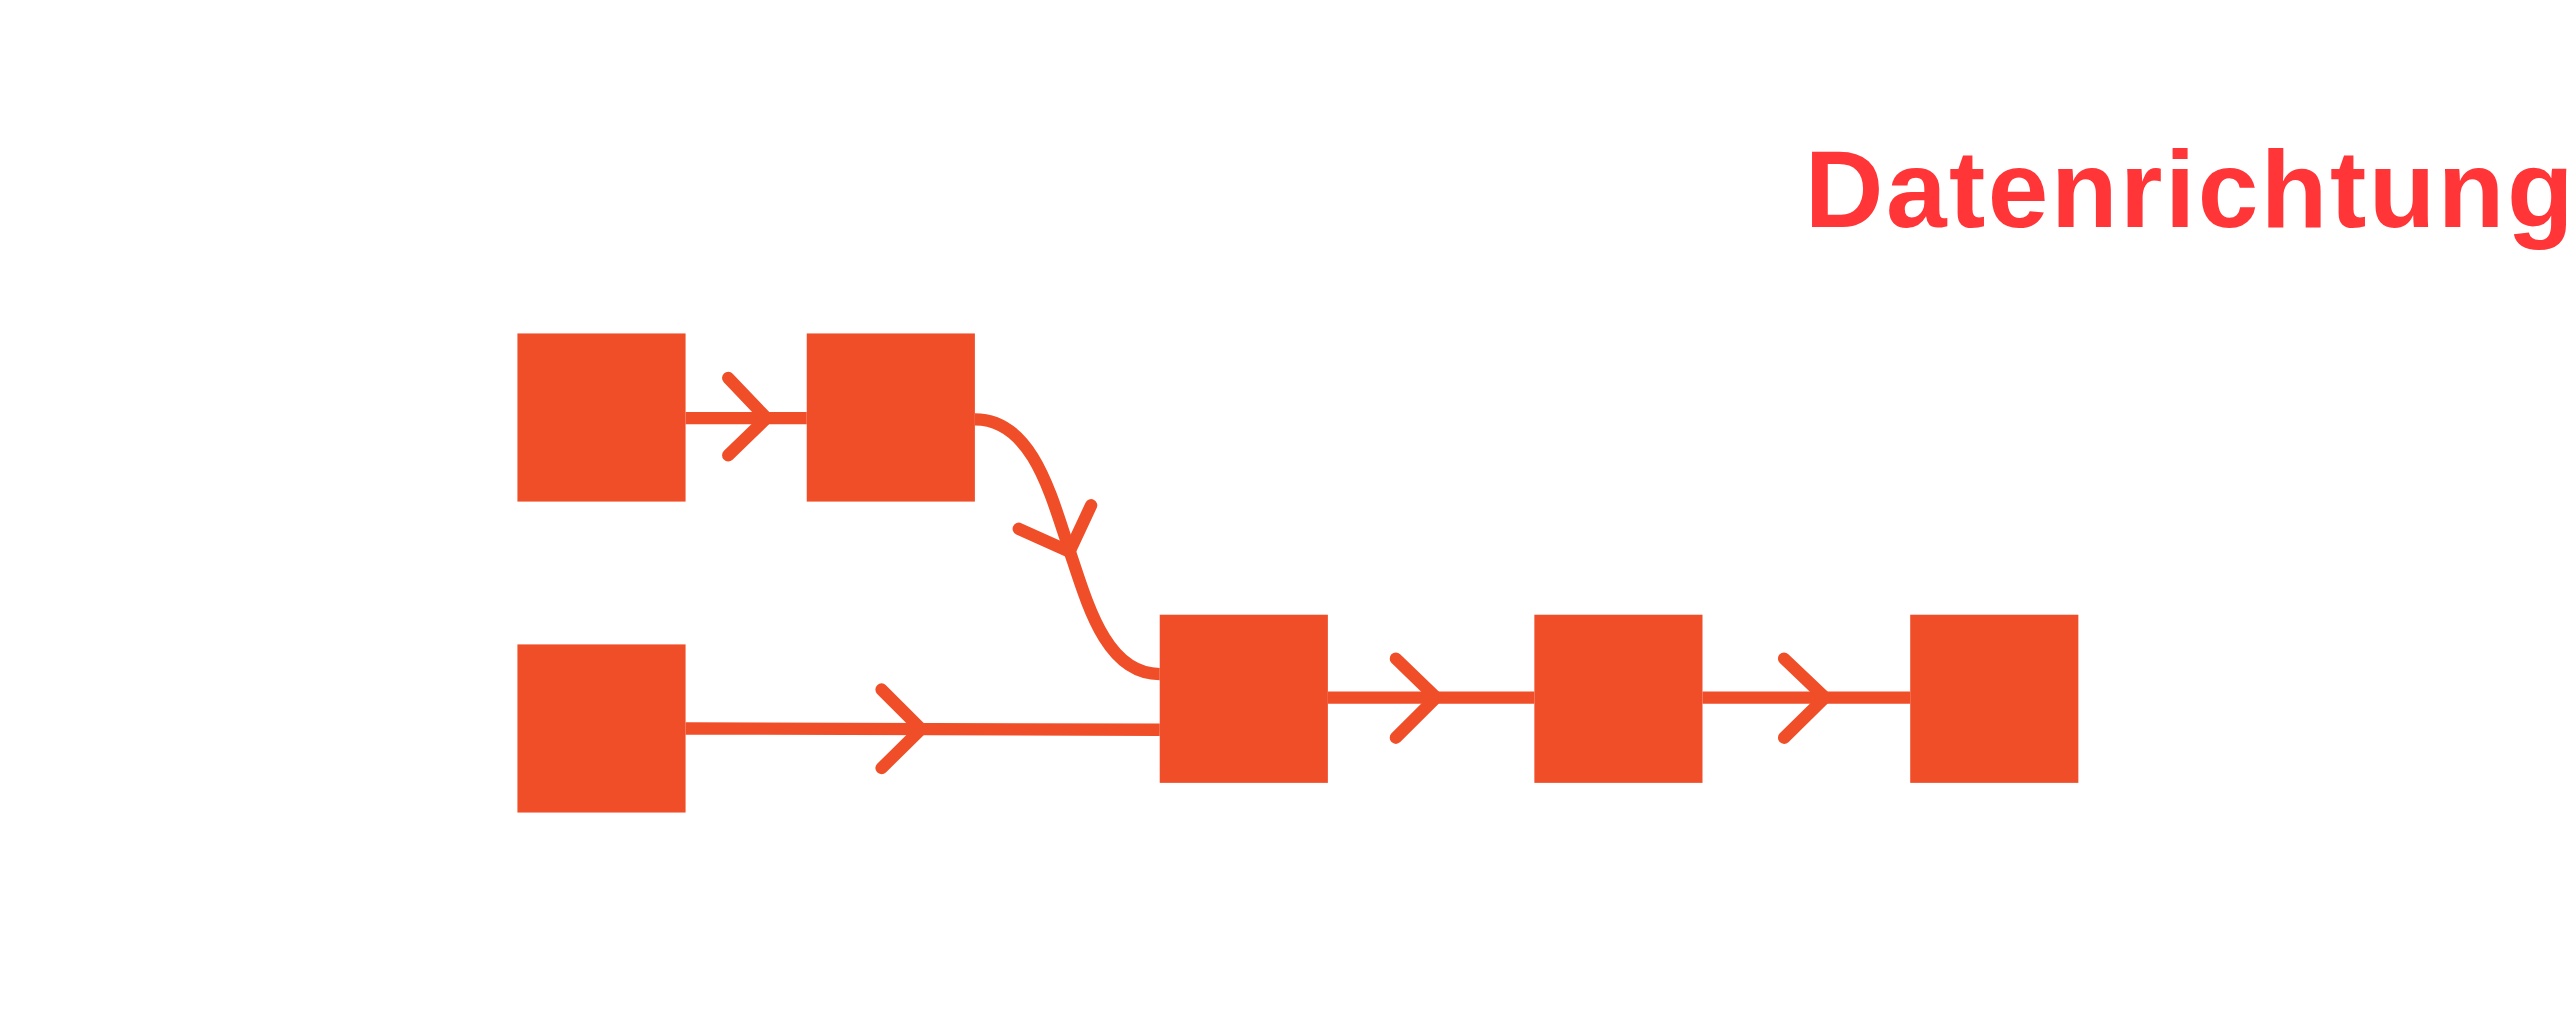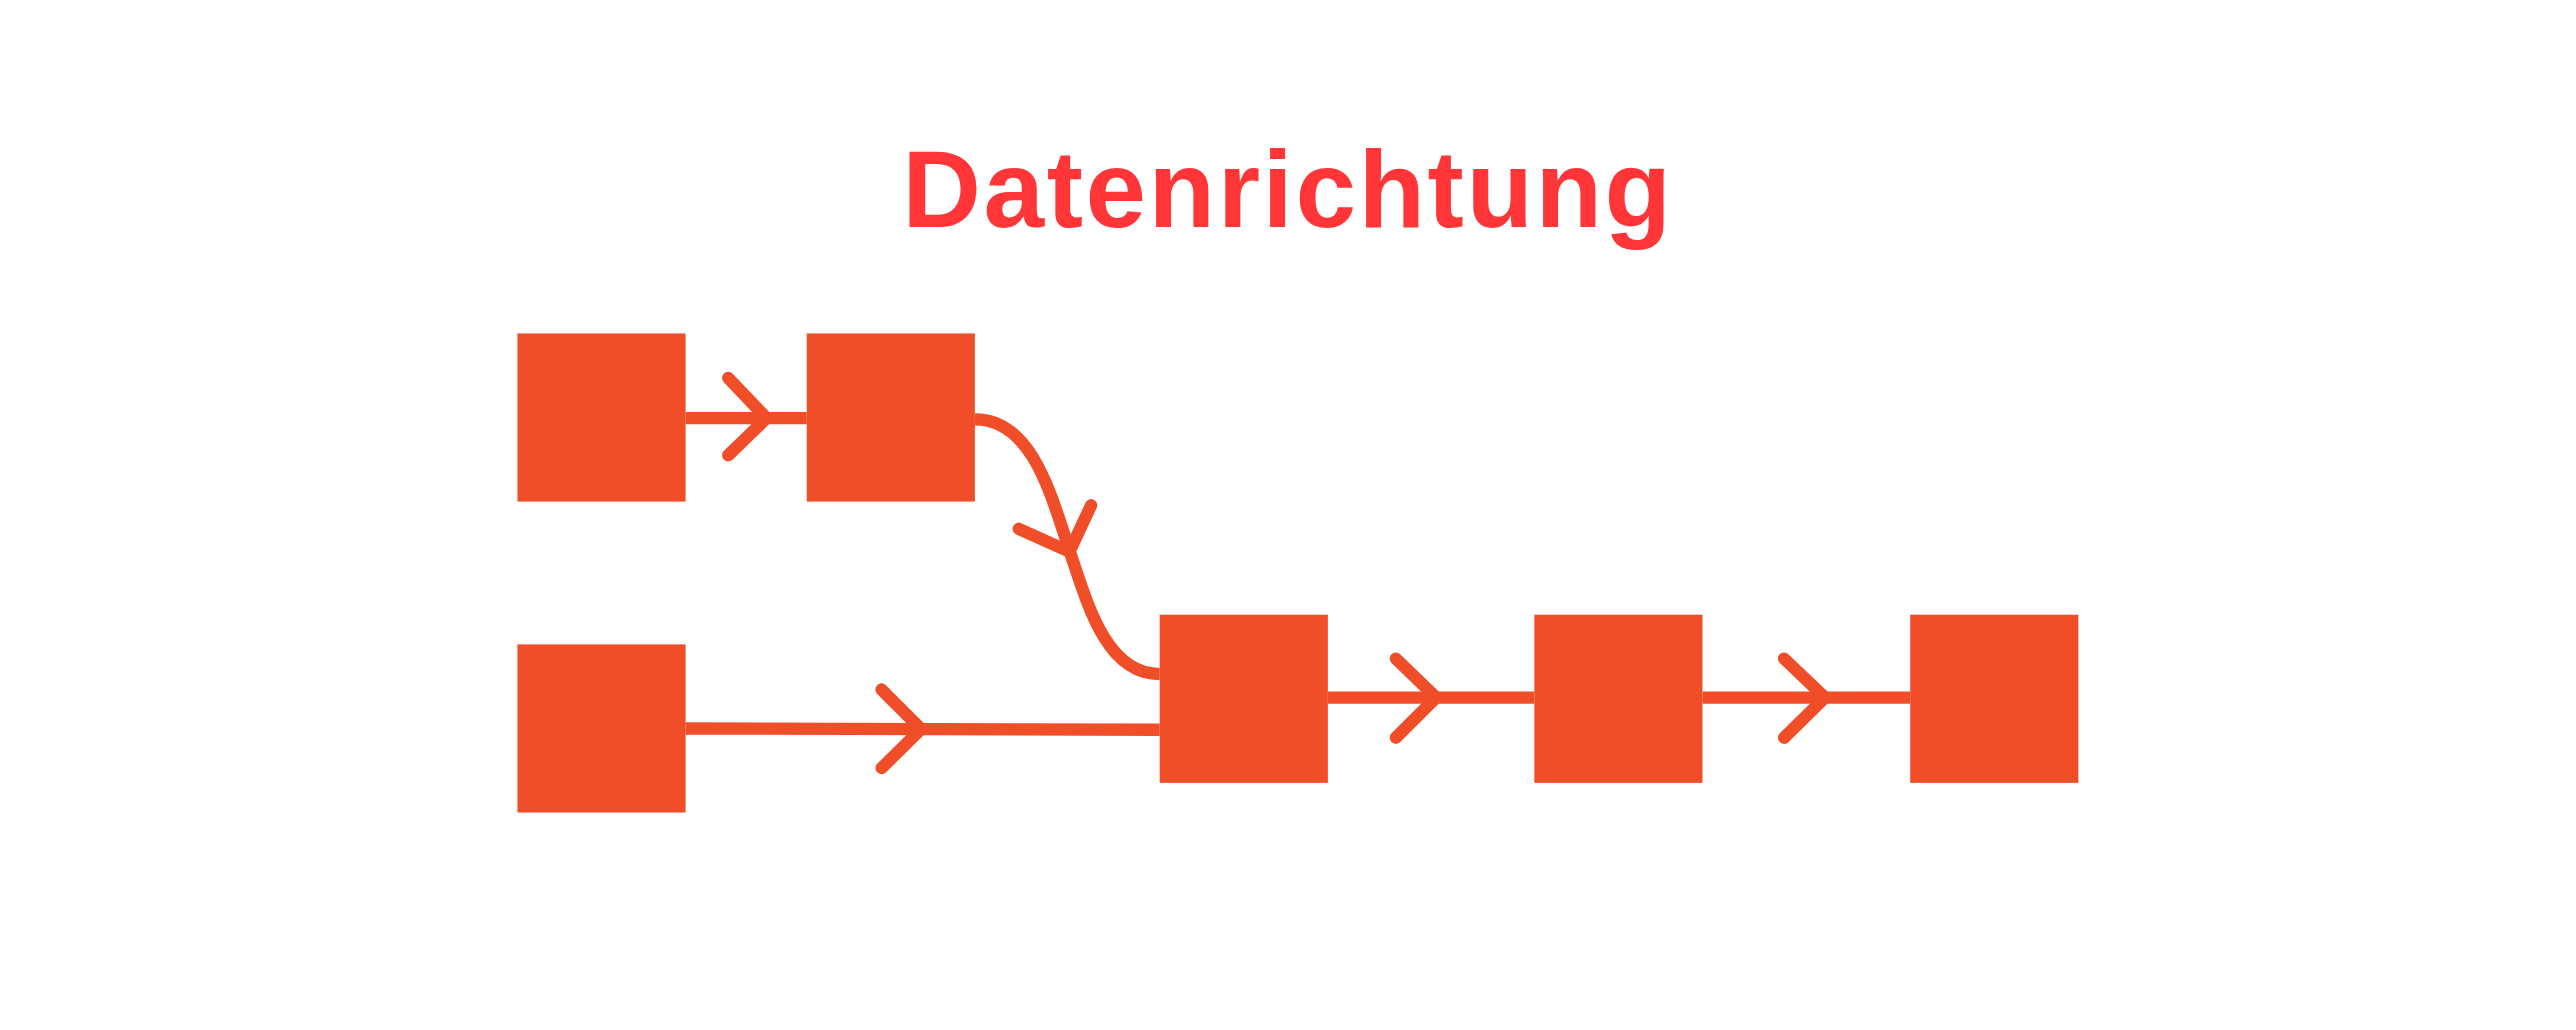--- a/index.html
+++ b/index.html
@@ -1,21 +1,21 @@
 <!DOCTYPE html>
 <html style="font-size:10px"><head>
   <meta charset="utf-8">
   <style>
     html, body { margin: 0; padding: 0; background: #ffffff; }
     body { width: 2576px; height: 1031px; position: relative; overflow: hidden; }
     .title {
       position: absolute;
       left: 0; width: 2576px;
       top: 127px;
-      text-align: center;
+      text-align: right;
       font-family: "Liberation Sans", sans-serif;
       font-weight: bold;
       font-size: 109px;
       line-height: 124px;
       letter-spacing: 2.5px;
     }
     svg.diagram { position: absolute; left: 0; top: 0; }
   </style>
 </head>
 <body>

